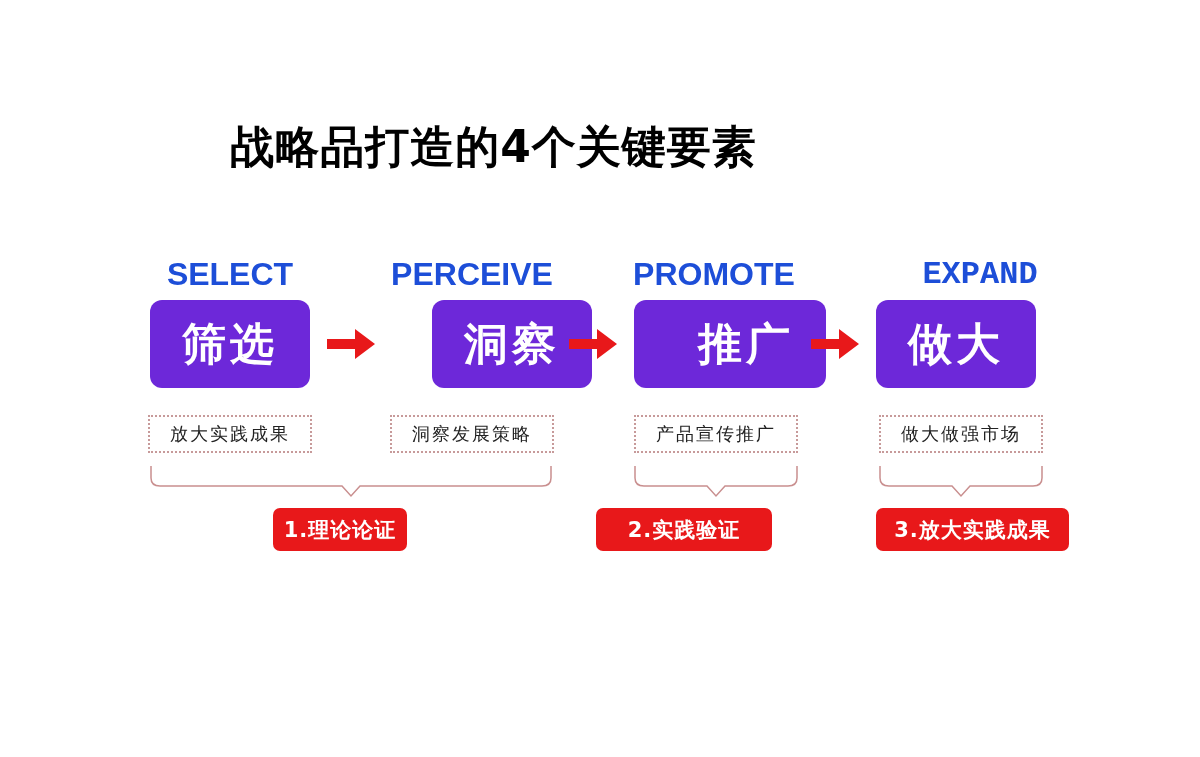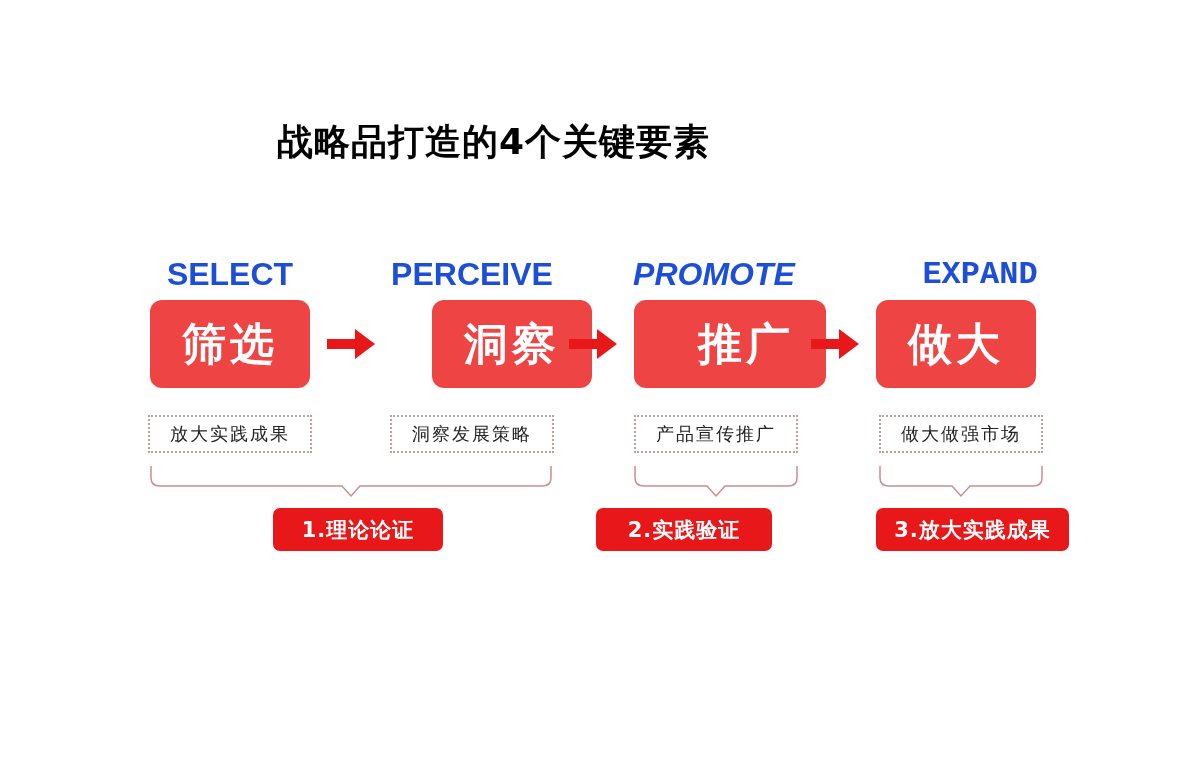--- a/index.html
+++ b/index.html
@@ -2,28 +2,28 @@
 <html><head>
 <meta charset="utf-8">
 <style>
   html, body { margin: 0; padding: 0; }
   body {
     width: 1200px; height: 757px; background: #ffffff; position: relative; overflow: hidden;
     font-family: "DejaVu Sans", "Liberation Sans", sans-serif;
   }
   .title {
     position: absolute; left: 0; width: 987px; top: 118px; text-align: center;
-    font-size: 36px; font-weight: bold; color: #000; letter-spacing: 1px;
+    font-size: 44px; font-weight: bold; color: #000; letter-spacing: 1px;
   }
   .eng {
     position: absolute; width: 200px; text-align: center; top: 256px;
     font-family: "Liberation Sans", sans-serif; font-weight: bold; font-size: 32px; color: #1d4ed8;
   }
   .box {
-    position: absolute; top: 300px; width: 160px; height: 88px; background: #ef4444;
+    position: absolute; top: 300px; width: 160px; height: 88px; background: #6d28d9;
     border-radius: 12px; color: #fff; font-size: 44px; font-weight: bold;
     display: flex; align-items: center; justify-content: center; letter-spacing: 4px;
   }
   .arrow { position: absolute; top: 329px; width: 48px; height: 30px; }
   .desc {
     position: absolute; top: 415px; height: 38px; border: 2px dotted #c79a9a;
     display: flex; align-items: center; justify-content: center;
     font-size: 18px; color: #222; letter-spacing: 2px; box-sizing: border-box;
   }
   .brace { position: absolute; top: 466px; height: 32px; }
@@ -37,21 +37,21 @@
 <body>
 
 <div class="title">战略品打造的4个关键要素</div>
 
 <div class="eng" style="left:130px;">SELECT</div>
 <div class="box" style="left:150px;">筛选</div>
 
 <div class="eng" style="left:372px;">PERCEIVE</div>
 <div class="box" style="left:392px;margin-left:40px;">洞察</div>
 
-<div class="eng" style="left:614px;font-style:italic;">PROMOTE</div>
+<div class="eng" style="left:614px;">PROMOTE</div>
 <div class="box" style="left:634px;padding-left:32px;">推广</div>
 
 <div class="eng" style="left:880px;font-family:Liberation Mono, monospace;">EXPAND</div>
 <div class="box" style="left:876px;">做大</div>
 
 <svg class="arrow" style="left:327px;" viewBox="0 0 48 30">
   <polygon points="0,10 28,10 28,0 48,15 28,30 28,20 0,20" fill="#e8181a"></polygon>
 </svg>
 <svg class="arrow" style="left:569px;" viewBox="0 0 48 30">
   <polygon points="0,10 28,10 28,0 48,15 28,30 28,20 0,20" fill="#e8181a"></polygon>
@@ -68,15 +68,15 @@
 <svg class="brace" style="left:150px; width:402px;" viewBox="0 0 402 32">
   <path d="M1,0 L1,12 Q1,20 10,20 L192,20 L201,30 L210,20 L392,20 Q401,20 401,12 L401,0" fill="none" stroke="#c98f8f" stroke-width="1.5"></path>
 </svg>
 <svg class="brace" style="left:634px; width:164px;" viewBox="0 0 164 32">
   <path d="M1,0 L1,12 Q1,20 10,20 L73,20 L82,30 L91,20 L154,20 Q163,20 163,12 L163,0" fill="none" stroke="#c98f8f" stroke-width="1.5"></path>
 </svg>
 <svg class="brace" style="left:879px; width:164px;" viewBox="0 0 164 32">
   <path d="M1,0 L1,12 Q1,20 10,20 L73,20 L82,30 L91,20 L154,20 Q163,20 163,12 L163,0" fill="none" stroke="#c98f8f" stroke-width="1.5"></path>
 </svg>
 
-<div class="pill" style="left:273px; width:170px;">1.理论论证</div>
+<div class="pill" style="left:273px; width:134px;">1.理论论证</div>
 <div class="pill" style="left:596px; width:176px;">2.实践验证</div>
 <div class="pill" style="left:876px; width:193px;">3.放大实践成果</div>
 
 </body></html>

